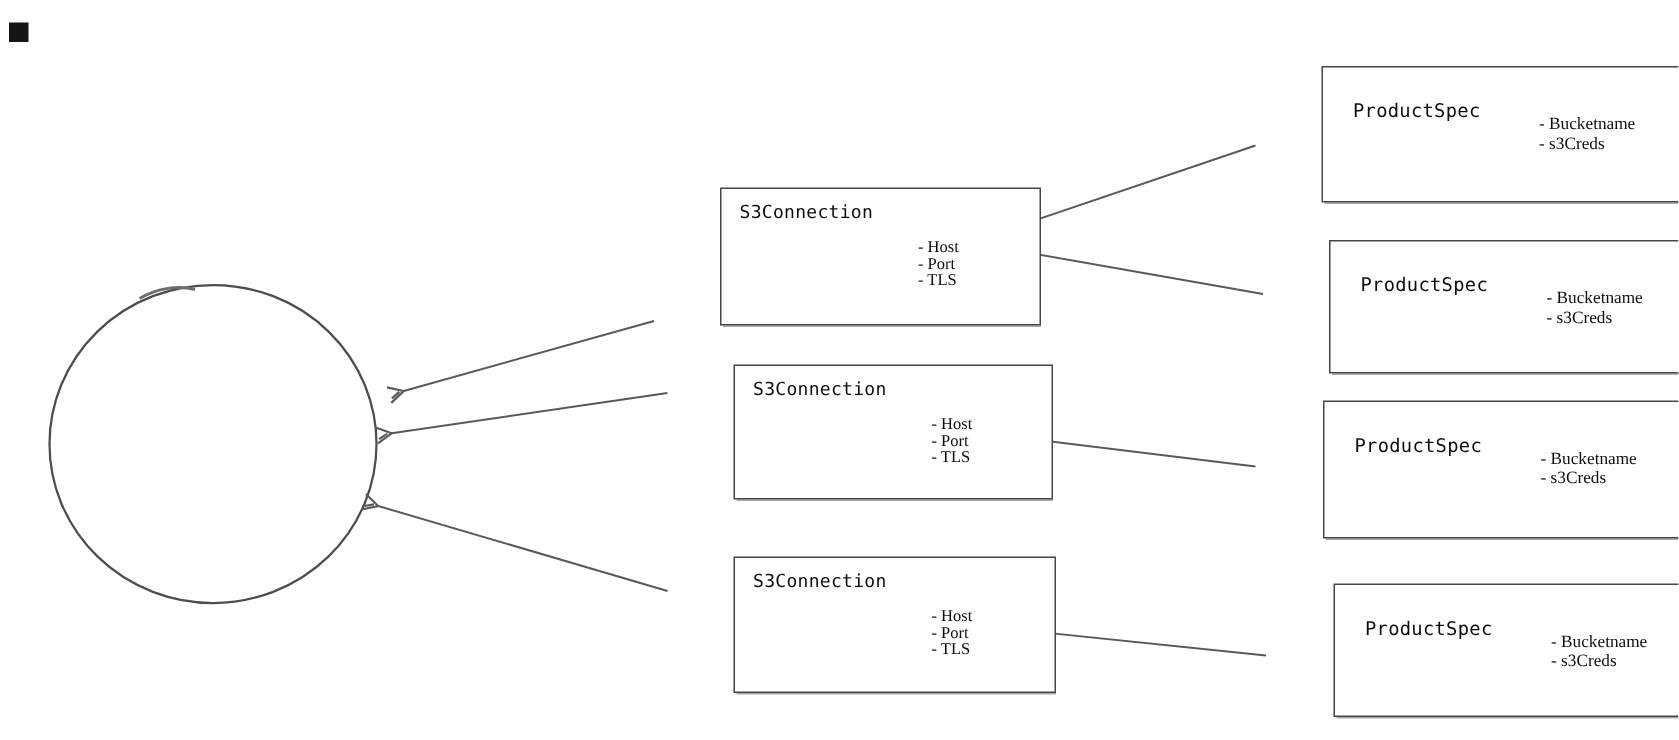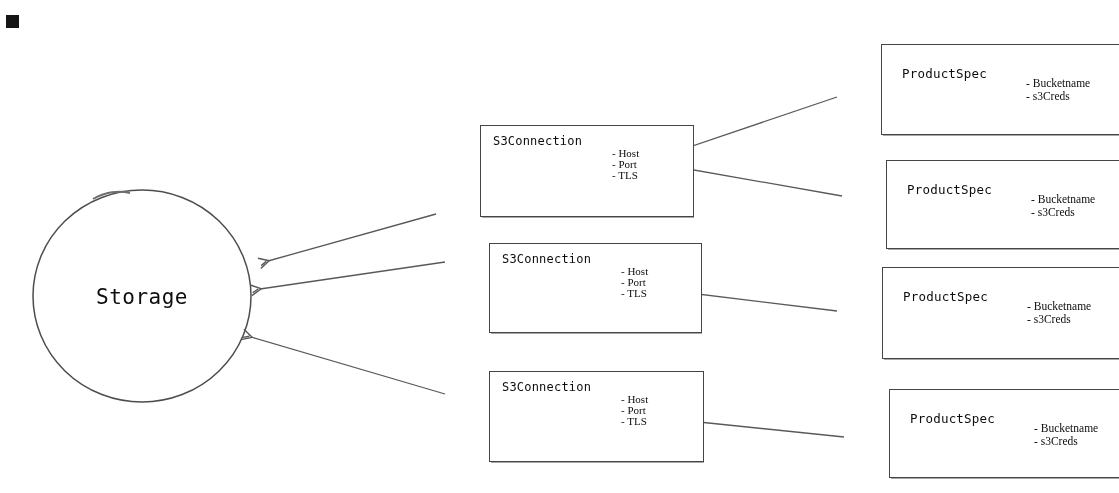--- a/index.html
+++ b/index.html
@@ -31,21 +31,21 @@
     box-sizing: border-box;
     margin-left: 44px;
   }
   .node-title {
     position: absolute;
     white-space: nowrap;
     letter-spacing: 0.2px;
   }
   .node-attrs { position: absolute; white-space: nowrap; font-family: Liberation Serif, serif; }
   .s3box .node-title { left: 12px; top: 8px; font-size: 12px; }
-  .s3box .node-attrs { left: 131px; top: 22px; font-size: 11px; line-height: 11px; }
+  .s3box .node-attrs { left: 131px; top: 34px; font-size: 11px; line-height: 11px; }
   .psbox .node-title { left: 20px; top: 21px; font-size: 12.5px; }
   .psbox .node-attrs { left: 144px; top: 32px; font-size: 11.5px; line-height: 13px; }
   .storage-label {
     position: absolute;
     left: 60px; top: 285px;
     width: 164px;
     text-align: center;
     font-size: 21px;
     letter-spacing: 0.5px;
   }
@@ -70,21 +70,20 @@
     <line x1="837" y1="97" x2="660" y2="157" stroke="#595959" stroke-width="1.3" marker-end="url(#arrowhead)"></line>
     <line x1="842" y1="196" x2="660" y2="164" stroke="#595959" stroke-width="1.3" marker-end="url(#arrowhead)"></line>
     <line x1="837" y1="311" x2="665" y2="290" stroke="#595959" stroke-width="1.3" marker-end="url(#arrowhead)"></line>
     <line x1="844" y1="437" x2="670" y2="419" stroke="#595959" stroke-width="1.3" marker-end="url(#arrowhead)"></line>
 
     <line x1="436" y1="214" x2="268" y2="261" stroke="#595959" stroke-width="1.3" marker-end="url(#arrowhead)"></line>
     <line x1="445" y1="262" x2="260" y2="289" stroke="#595959" stroke-width="1.3" marker-end="url(#arrowhead)"></line>
     <line x1="445" y1="394" x2="251" y2="337" stroke="#595959" stroke-width="1.3" marker-end="url(#arrowhead)"></line>
   </svg>
 
-  <div class="storage-label">Storage</div>
 
   <div class="node s3box" style="left:436px;top:125px;width:214px;height:92px">
     <div class="node-title">S3Connection</div>
     <div class="node-attrs">
       <div>- Host</div>
       <div>- Port</div>
       <div>- TLS</div>
     </div>
   </div>
 

